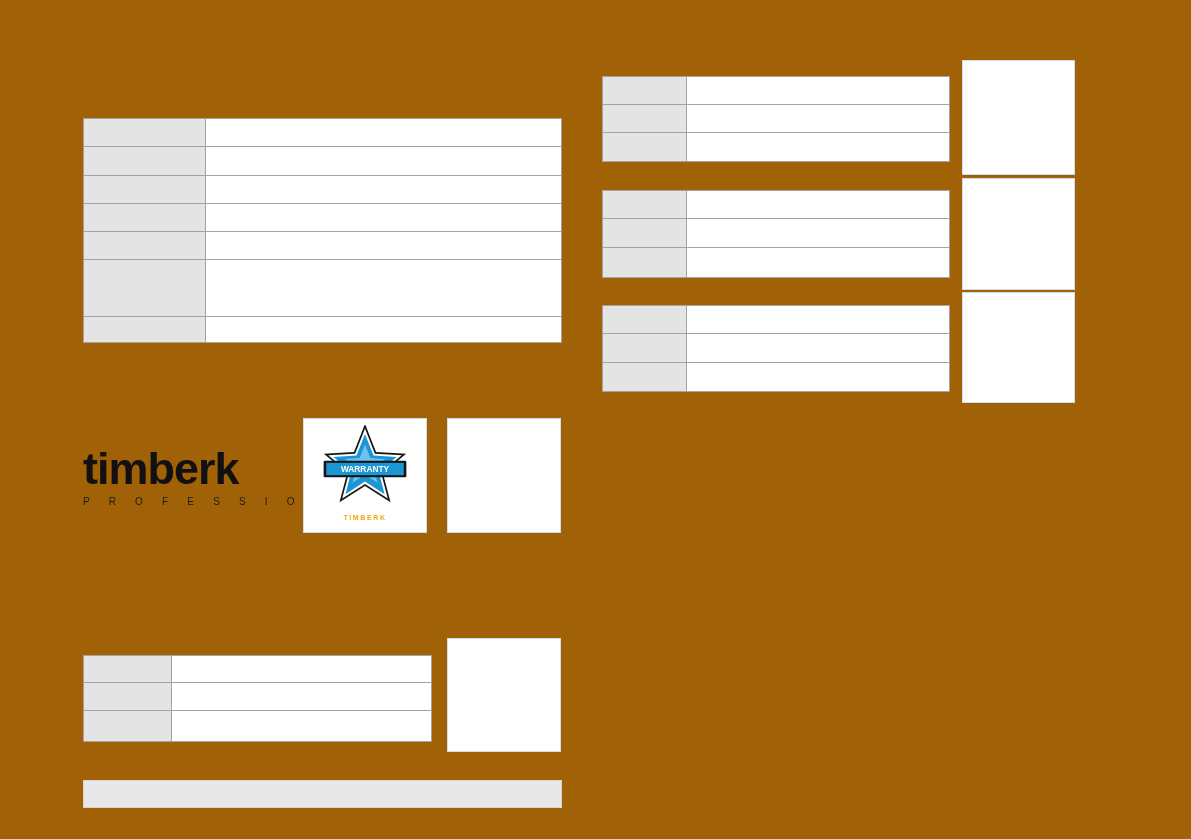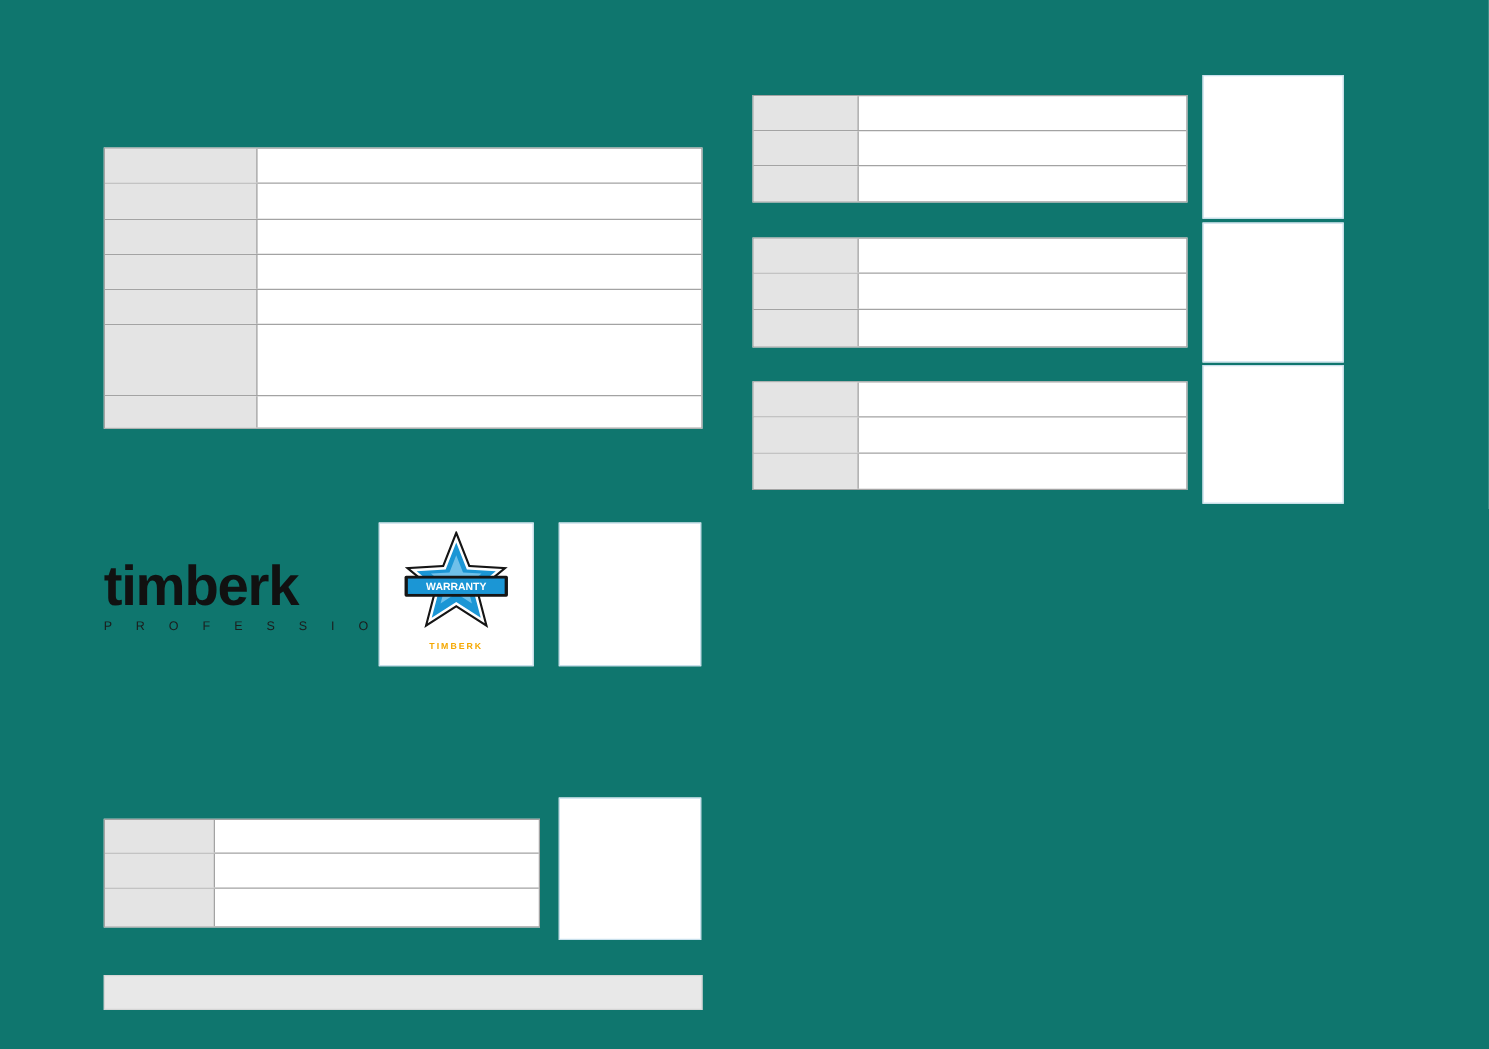--- a/index.html
+++ b/index.html
@@ -5,21 +5,21 @@
   :root{
     --table-border:#a3a3a3;
     --label-cell-bg:#e4e4e4;
     --accent-box-border:#c9e0ec;
     --star-blue:#1b96d5;
     --footer-bar-bg:#e8e8e8;
     --text-black:#111111;
   }
   *{margin:0;padding:0;box-sizing:border-box;}
   body{background:#ffffff;font-family:"Liberation Sans",sans-serif;}
-  .page{position:relative;width:1191px;height:839px;background:#0f766e;overflow:hidden;text-decoration:underline;}
+  .page{position:relative;width:1191px;height:839px;background:#a16207;overflow:hidden;text-decoration:underline;}
 
   
   .spec-table{position:absolute;border:1px solid var(--table-border);background:#fff;}
   .spec-row{display:flex;height:28px;border-bottom:1px solid var(--table-border);}
   .spec-row:last-of-type{border-bottom:none;}
   .spec-label{background:var(--label-cell-bg);border-right:1px solid var(--table-border);
               font-size:11px;color:#333;padding:4px 6px;}
   .spec-value{flex:1;font-size:11px;color:#333;padding:4px 6px;}
 
   .t-main{left:83px;top:118px;width:479px;}

